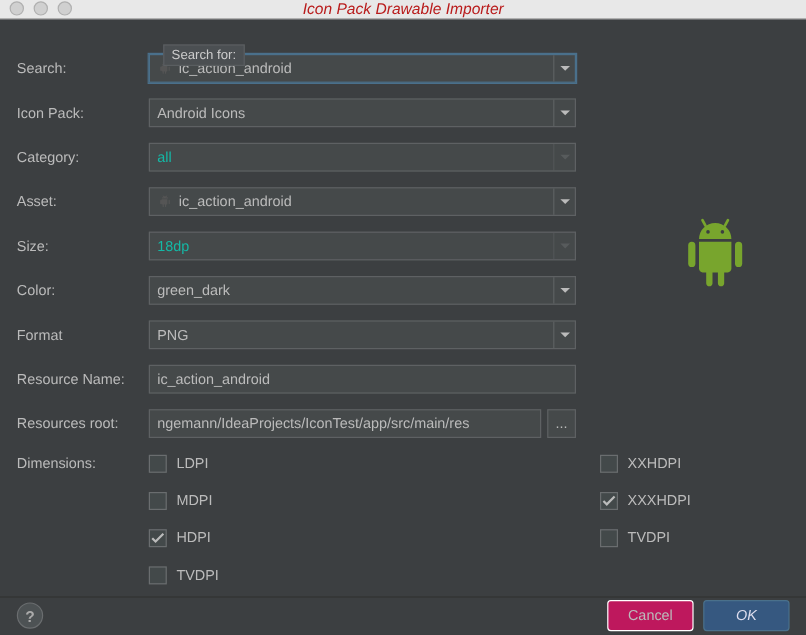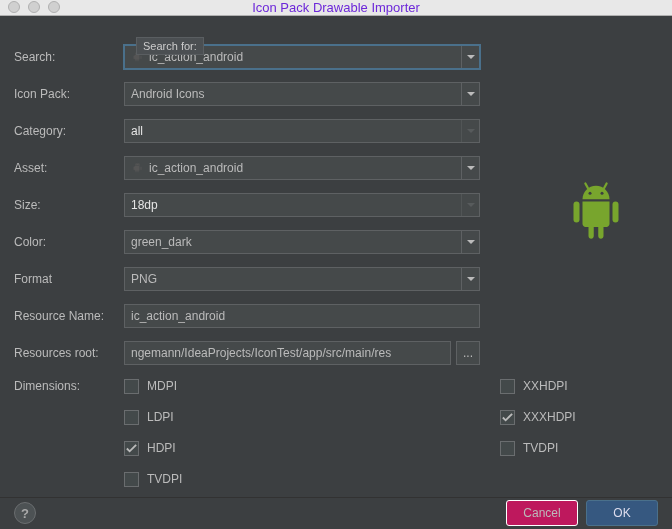--- a/index.html
+++ b/index.html
@@ -4,41 +4,41 @@
   <style>
     * { box-sizing: border-box; margin: 0; padding: 0; font-family: -apple-system, BlinkMacSystemFont, "Segoe UI", sans-serif; }
     body { background: #3c3f41; color: #bbbbbb; font-size: 12px; width: 672px; height: 529px; overflow: hidden; display: flex; flex-direction: column; }
     
     .titlebar { background: #e8e8e8; height: 22px; display: flex; align-items: center; position: relative; border-bottom: 1px solid #b0b0b0; }
     .traffic-lights { display: flex; gap: 8px; padding-left: 8px; }
     .tl { width: 12px; height: 12px; border-radius: 50%; }
     .tl-close { background: #d0d0d0; border: 1px solid #b0b0b0; }
     .tl-min { background: #d0d0d0; border: 1px solid #b0b0b0; }
     .tl-max { background: #d0d0d0; border: 1px solid #b0b0b0; }
-    .title { position: absolute; left: 0; right: 0; text-align: center; font-size: 13px; color: #6d28d9; pointer-events: none; }
+    .title { position: absolute; left: 0; right: 0; text-align: center; font-size: 13px; color: #b91c1c; pointer-events: none; font-style: italic; }
     
     .content { flex: 1; padding: 10px 14px; position: relative; }
     
     .row { display: flex; align-items: center; margin-bottom: 15px; height: 22px; }
     .label { width: 110px; color: #bbbbbb; font-size: 12px; }
     .field-area { width: 356px; position: relative; }
     
     .tooltip {
       position: absolute; top: -8px; left: 12px;
       background: #4b4f52; border: 1px solid #5a5e61;
       padding: 2px 6px; font-size: 11px; color: #ccc; z-index: 5;
     }
     
     .combo {
       width: 100%; height: 24px; background: #45494a; border: 1px solid #5e6163;
       display: flex; align-items: center; padding: 0 6px; color: #bbb;
       position: relative; font-size: 12px;
     }
     .combo.focused { border: 1px solid #4a708b; box-shadow: 0 0 0 1px #4a708b; }
-    .combo.disabled { color: #e5e5e5; }
+    .combo.disabled { color: #14b8a6; }
     .combo-arrow {
       width: 18px; height: 22px; position: absolute; right: 0; top: 0;
       border-left: 1px solid #5e6163; display: flex; align-items: center; justify-content: center;
     }
     .combo-arrow.disabled { opacity: .5; }
     .arrow-down {
       width: 0; height: 0; border-left: 4px solid transparent; border-right: 4px solid transparent;
       border-top: 4px solid #bbb;
     }
     
@@ -76,21 +76,21 @@
     .help-btn {
       width: 22px; height: 22px; border-radius: 50%; background: #4d5254; border: 1px solid #6a6d6f;
       display: flex; align-items: center; justify-content: center; color: #aaa; font-size: 13px; font-weight: bold;
     }
     .footer-right { display: flex; gap: 8px; }
     .btn {
       min-width: 72px; height: 26px; border: 1px solid #ffffff; background: #be185d;
       display: flex; align-items: center; justify-content: center; color: #bbb; font-size: 12px;
       border-radius: 3px;
     }
-    .btn.primary { background: #365880; border: 1px solid #4a708b; color: #dde; }
+    .btn.primary { background: #365880; border: 1px solid #4a708b; color: #dde; font-style: italic; }
   </style>
 </head>
 <body>
 
 <div class="titlebar">
   <div class="traffic-lights">
     <div class="tl tl-close"></div>
     <div class="tl tl-min"></div>
     <div class="tl tl-max"></div>
   </div>
@@ -214,25 +214,25 @@
       </div>
     </div>
   </div>
 
   <div class="dimensions-area">
     <div class="label" style="position:absolute; left:14px;">Dimensions:</div>
     <div class="dim-cols">
       <div class="dim-col col1" id="dim-col1">
           <div class="checkbox-row">
             <div class="checkbox"></div>
+            <span>LDPI</span>
+          </div>
+          <div class="checkbox-row">
+            <div class="checkbox"></div>
             <span>MDPI</span>
-          </div>
-          <div class="checkbox-row">
-            <div class="checkbox"></div>
-            <span>LDPI</span>
           </div>
           <div class="checkbox-row">
             <div class="checkbox">
               <svg class="check-svg" viewBox="0 0 14 14">
                 <path d="M2 7l3 3 7-7" stroke="#bbb" stroke-width="2" fill="none"></path>
               </svg>
             </div>
             <span>HDPI</span>
           </div>
           <div class="checkbox-row">

